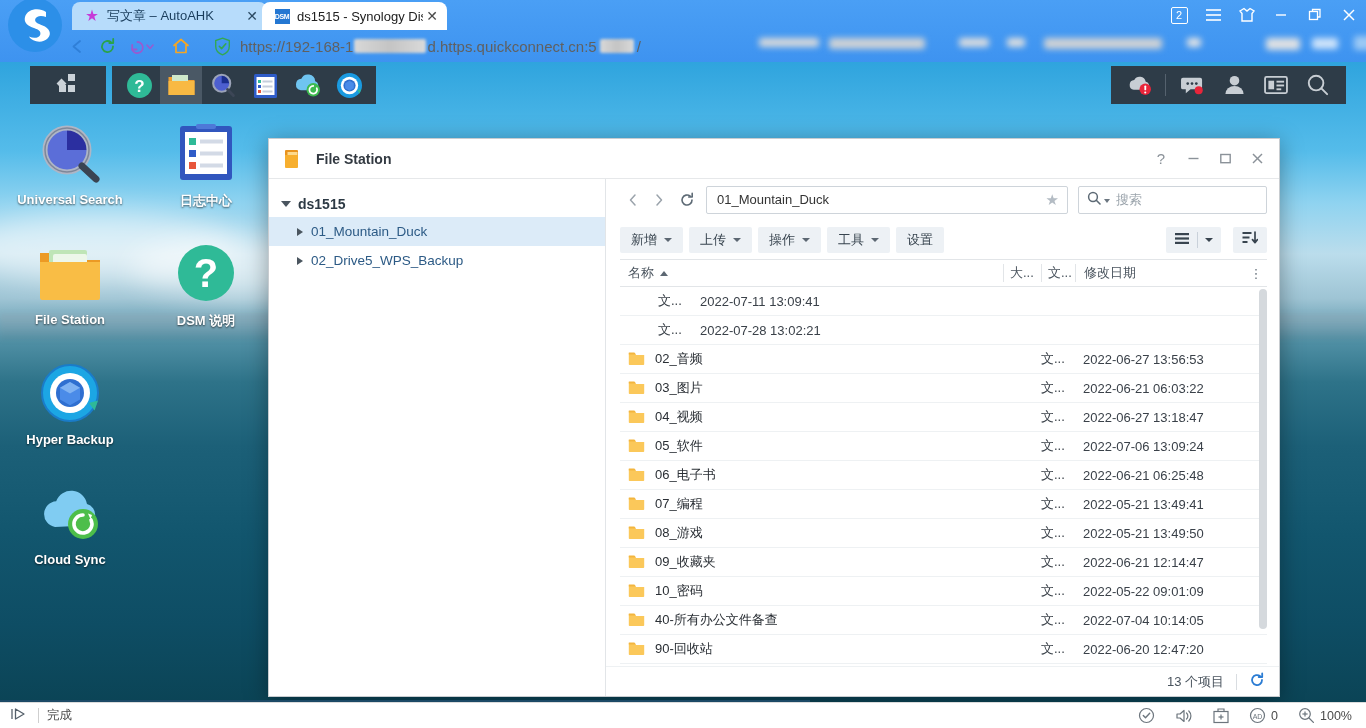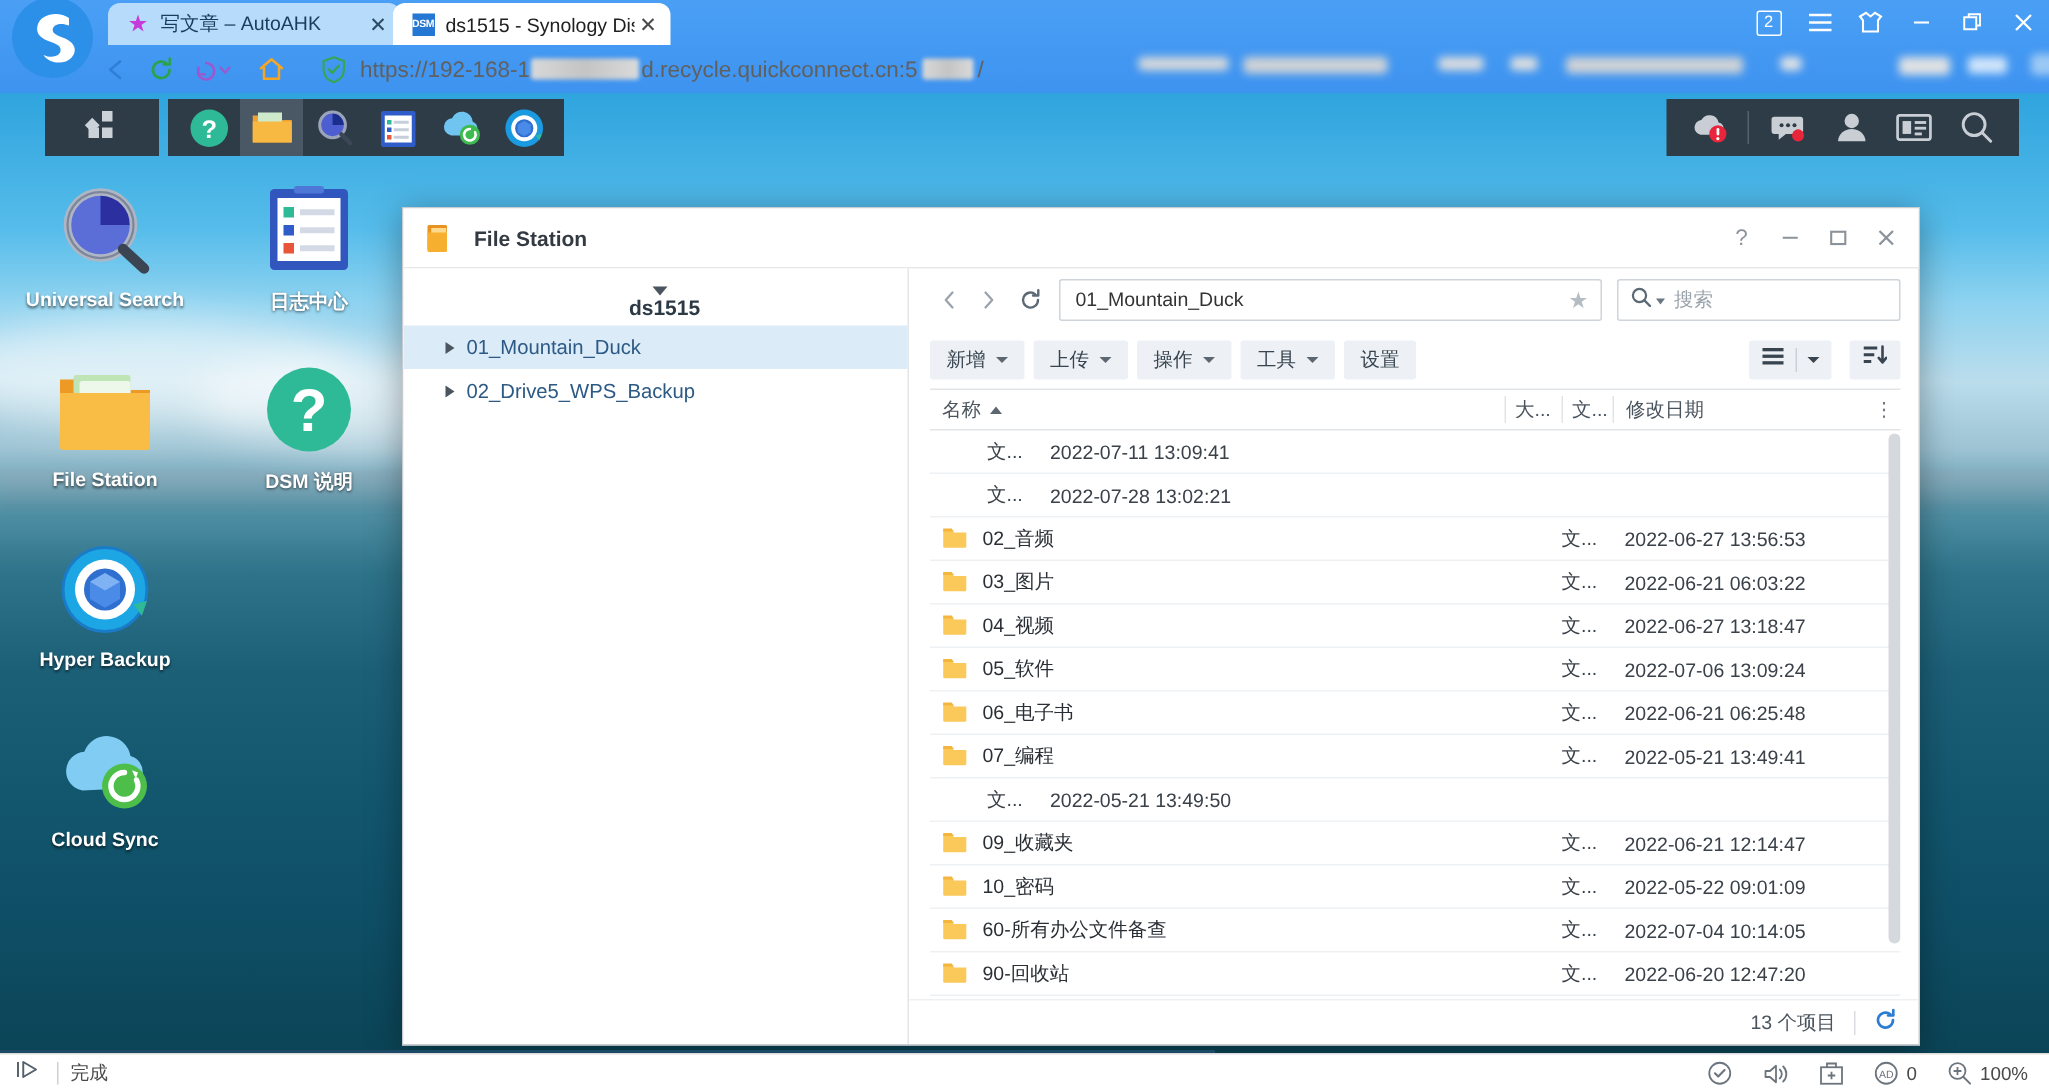--- a/index.html
+++ b/index.html
@@ -184,21 +184,21 @@
   }
 
   .fs-body { flex: 1 1 auto; display: flex; min-height: 0; }
 
   .fs-sidebar {
     width: 337px; flex: 0 0 337px; background: #fff;
     border-right: 1px solid #e2e5e8; padding-top: 12px; overflow: hidden;
   }
   .tree-root {
     display:flex; align-items:center; height: 26px; padding-left: 12px;
-    font-size: 14px; font-weight: bold; color: #2d3a45; cursor: pointer; flex-direction: column;
+    font-size: 14px; font-weight: bold; color: #2d3a45; cursor: pointer;
   }
   .tree-item {
     display:flex; align-items:center; height: 29px; padding-left: 28px;
     font-size: 13.5px; color: #2c5a85; cursor: pointer;
   }
   .tree-item.sel { background: #DCEBF8; }
   .caret-down { width:0;height:0;border-left:5px solid transparent;
      border-right:5px solid transparent;border-top:6px solid #4a555f;
      margin-right:7px; }
   .caret-right { width:0;height:0;border-top:4.5px solid transparent;
@@ -428,21 +428,21 @@
 
   <div class="urlbar">
     <span class="shield">
       <svg width="17" height="19" viewBox="0 0 17 19">
         <path d="M8.5 1.2 L15.3 3.6 V9.3 C15.3 13.5 12.3 16.5 8.5 17.8 C4.7 16.5 1.7 13.5 1.7 9.3 V3.6 Z" fill="none" stroke="#33A852" stroke-width="1.4"></path>
         <path d="M5.3 9.3 L7.6 11.6 L11.8 6.8" fill="none" stroke="#33A852" stroke-width="1.6" stroke-linecap="round" stroke-linejoin="round"></path>
       </svg>
     </span>
     <span class="url-text">https://192-168-1</span>
     <span class="redact" style="width:72px;height:14px;margin:0 1px"></span>
-    <span class="url-text">d.recycle.quickconnect.cn:5</span>
+    <span class="url-text">d.https.quickconnect.cn:5</span>
     <span class="redact" style="width:34px;height:14px;margin:0 3px"></span>
     <span class="url-text">/</span>
 
     <span class="url-blurblock" style="left:545px;top:8px;width:60px;height:9px;background:#d6d8da"></span>
     <span class="url-blurblock" style="left:615px;top:8px;width:96px;height:11px;background:#cfd2d5"></span>
     <span class="url-blurblock" style="left:745px;top:8px;width:30px;height:9px;background:#dadcde"></span>
     <span class="url-blurblock" style="left:793px;top:8px;width:18px;height:9px;background:#dcdedf"></span>
     <span class="url-blurblock" style="left:830px;top:8px;width:118px;height:11px;background:#cfd2d5"></span>
     <span class="url-blurblock" style="left:973px;top:8px;width:14px;height:9px;background:#e0e2e4"></span>
     <span class="url-blurblock" style="left:1052px;top:8px;width:34px;height:12px;background:#dfe1e3"></span>
@@ -876,20 +876,27 @@
                       <path d="M0.8 1.4 h5.6 l1.6 2 h-7.2 z" fill="#F3B53E"></path>
                     </svg></span>
                   <span>07_编程</span>
                 </div>
                 <div class="c-size"></div>
                 <div class="c-type">文...</div>
                 <div class="c-date">2022-05-21 13:49:41</div>
                 <div class="c-more"></div>
               </div>
               <div class="fs-row">
+                <div class="c-name">
+                  <span class="row-icon"><svg width="17" height="15" viewBox="0 0 17 15">
+                      <path d="M0.8 2 h5.6 l1.6 2 h8.2 v9.3 a0.8 0.8 0 0 1 -0.8 0.8 h-13.8 a0.8 0.8 0 0 1 -0.8 -0.8 z" fill="#FBC85A"></path>
+                      <path d="M0.8 1.4 h5.6 l1.6 2 h-7.2 z" fill="#F3B53E"></path>
+                    </svg></span>
+                  <span>08_游戏</span>
+                </div>
                 <div class="c-size"></div>
                 <div class="c-type">文...</div>
                 <div class="c-date">2022-05-21 13:49:50</div>
                 <div class="c-more"></div>
               </div>
               <div class="fs-row">
                 <div class="c-name">
                   <span class="row-icon"><svg width="17" height="15" viewBox="0 0 17 15">
                       <path d="M0.8 2 h5.6 l1.6 2 h8.2 v9.3 a0.8 0.8 0 0 1 -0.8 0.8 h-13.8 a0.8 0.8 0 0 1 -0.8 -0.8 z" fill="#FBC85A"></path>
                       <path d="M0.8 1.4 h5.6 l1.6 2 h-7.2 z" fill="#F3B53E"></path>
@@ -913,21 +920,21 @@
                 <div class="c-type">文...</div>
                 <div class="c-date">2022-05-22 09:01:09</div>
                 <div class="c-more"></div>
               </div>
               <div class="fs-row">
                 <div class="c-name">
                   <span class="row-icon"><svg width="17" height="15" viewBox="0 0 17 15">
                       <path d="M0.8 2 h5.6 l1.6 2 h8.2 v9.3 a0.8 0.8 0 0 1 -0.8 0.8 h-13.8 a0.8 0.8 0 0 1 -0.8 -0.8 z" fill="#FBC85A"></path>
                       <path d="M0.8 1.4 h5.6 l1.6 2 h-7.2 z" fill="#F3B53E"></path>
                     </svg></span>
-                  <span>60-所有办公文件备查</span>
+                  <span>40-所有办公文件备查</span>
                 </div>
                 <div class="c-size"></div>
                 <div class="c-type">文...</div>
                 <div class="c-date">2022-07-04 10:14:05</div>
                 <div class="c-more"></div>
               </div>
               <div class="fs-row">
                 <div class="c-name">
                   <span class="row-icon"><svg width="17" height="15" viewBox="0 0 17 15">
                       <path d="M0.8 2 h5.6 l1.6 2 h8.2 v9.3 a0.8 0.8 0 0 1 -0.8 0.8 h-13.8 a0.8 0.8 0 0 1 -0.8 -0.8 z" fill="#FBC85A"></path>

